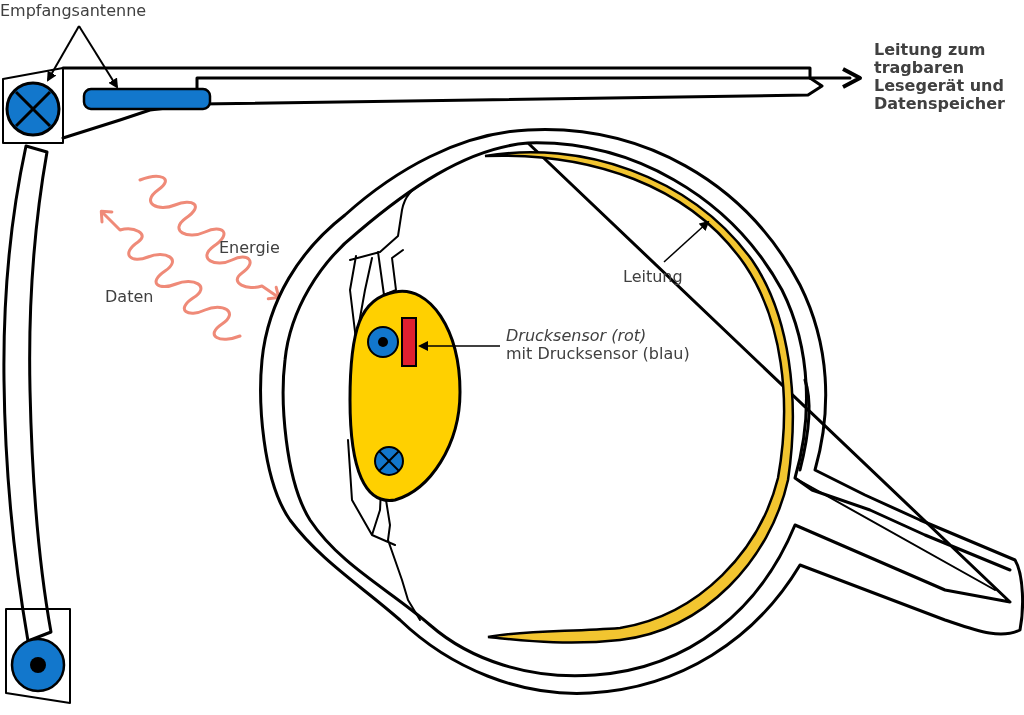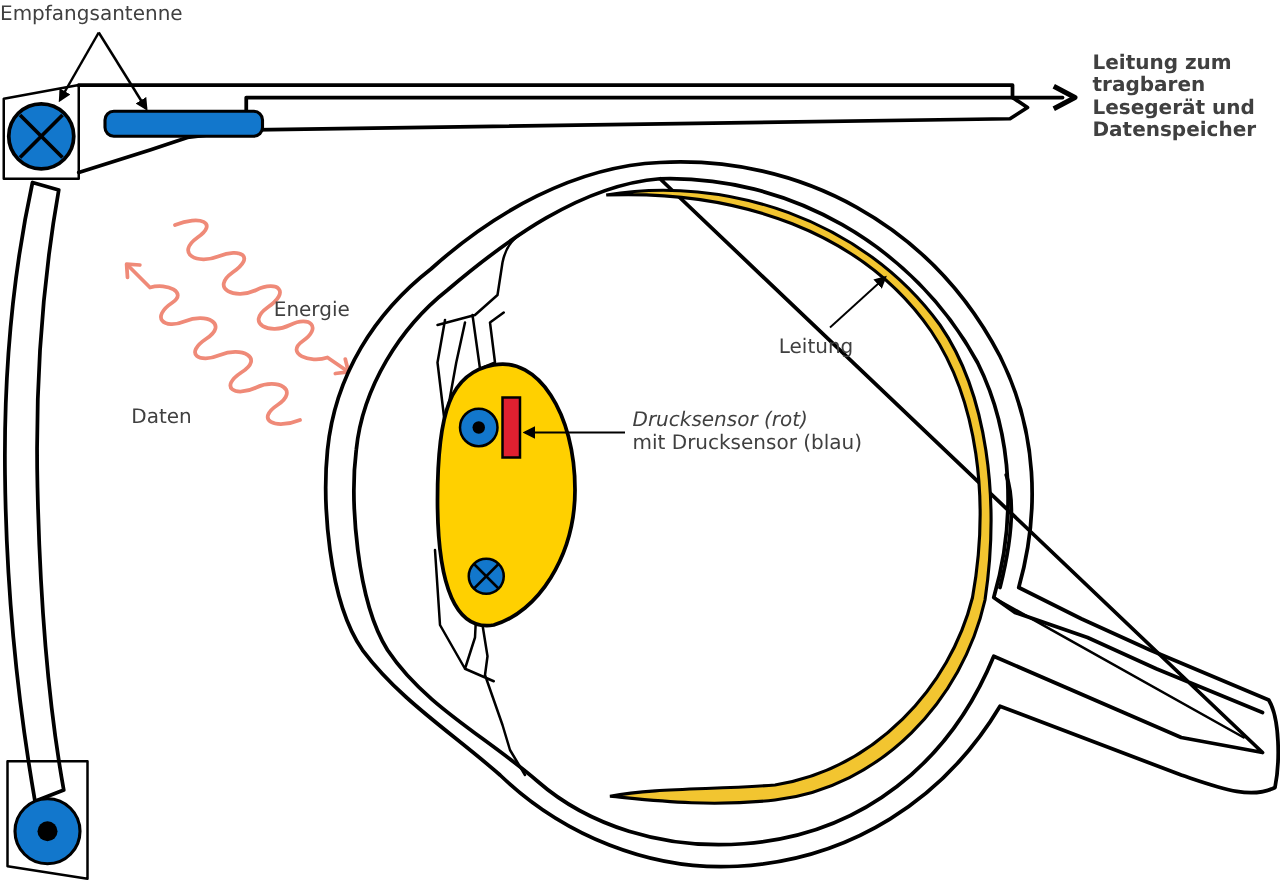--- a/index.html
+++ b/index.html
@@ -161,19 +161,19 @@
 
 <div class="label" style="left:0px; top:2px;">Empfangsantenne</div>
 
 <div class="label multiline" style="left:874px; top:41px;">Leitung zum
 tragbaren
 Lesegerät und
 Datenspeicher</div>
 
 <div class="label" style="left:219px; top:207px;margin-top:32px;">Energie</div>
 
-<div class="label" style="left:105px; top:288px;margin-top:36px;">Daten</div>
+<div class="label" style="left:105px; top:288px;">Daten</div>
 
 <div class="label" style="left:623px; top:268px;">Leitung</div>
 
 <div class="label" style="left:506px; top:327px;font-style:italic;">Drucksensor (rot)</div>
 
 <div class="label" style="left:506px; top:345px;">mit Drucksensor (blau)</div>
 
 </body></html>

